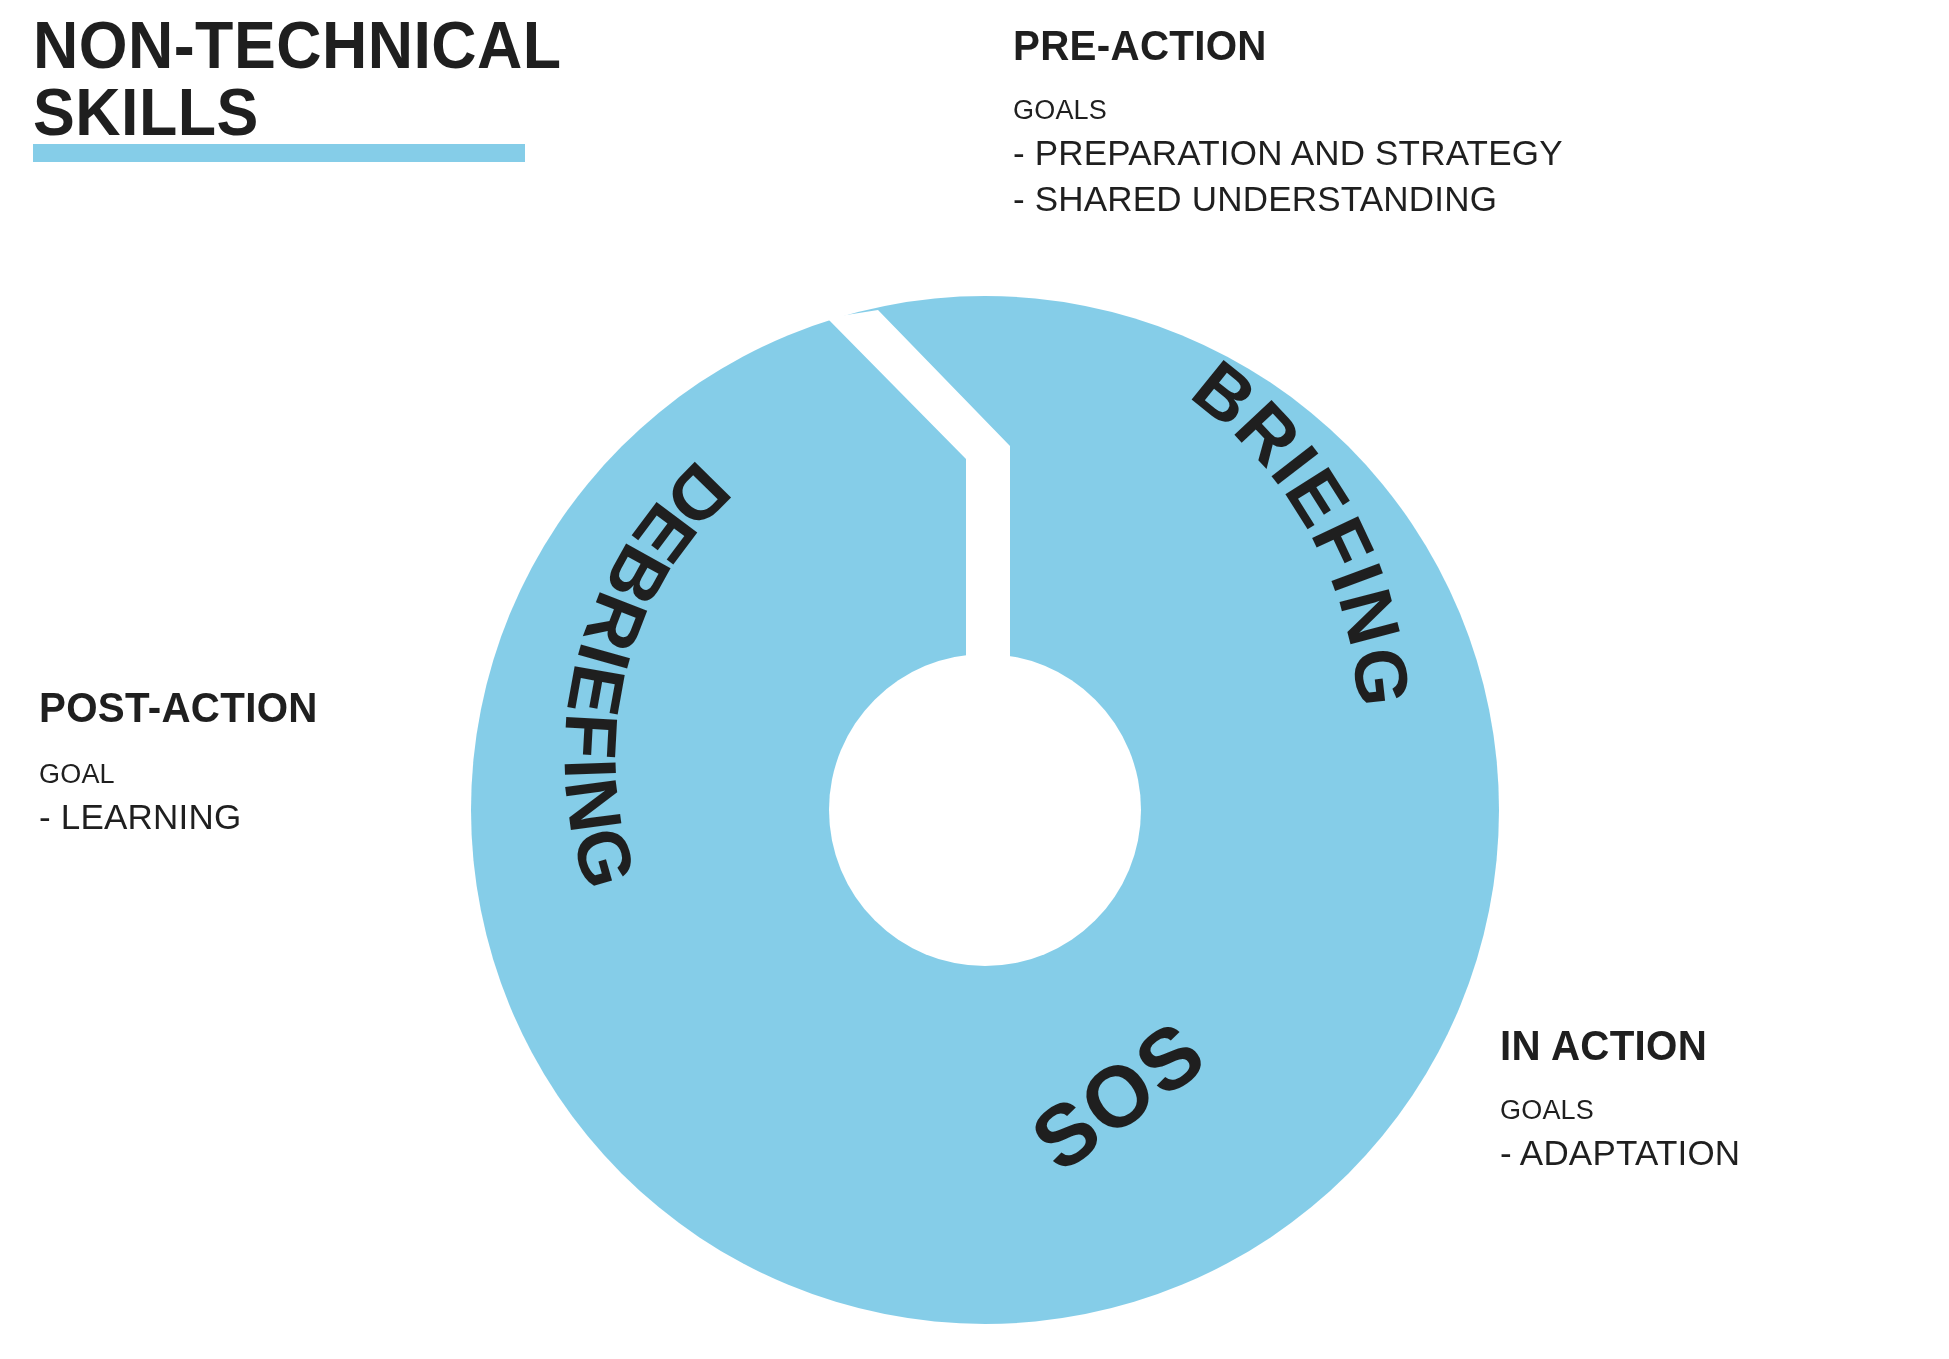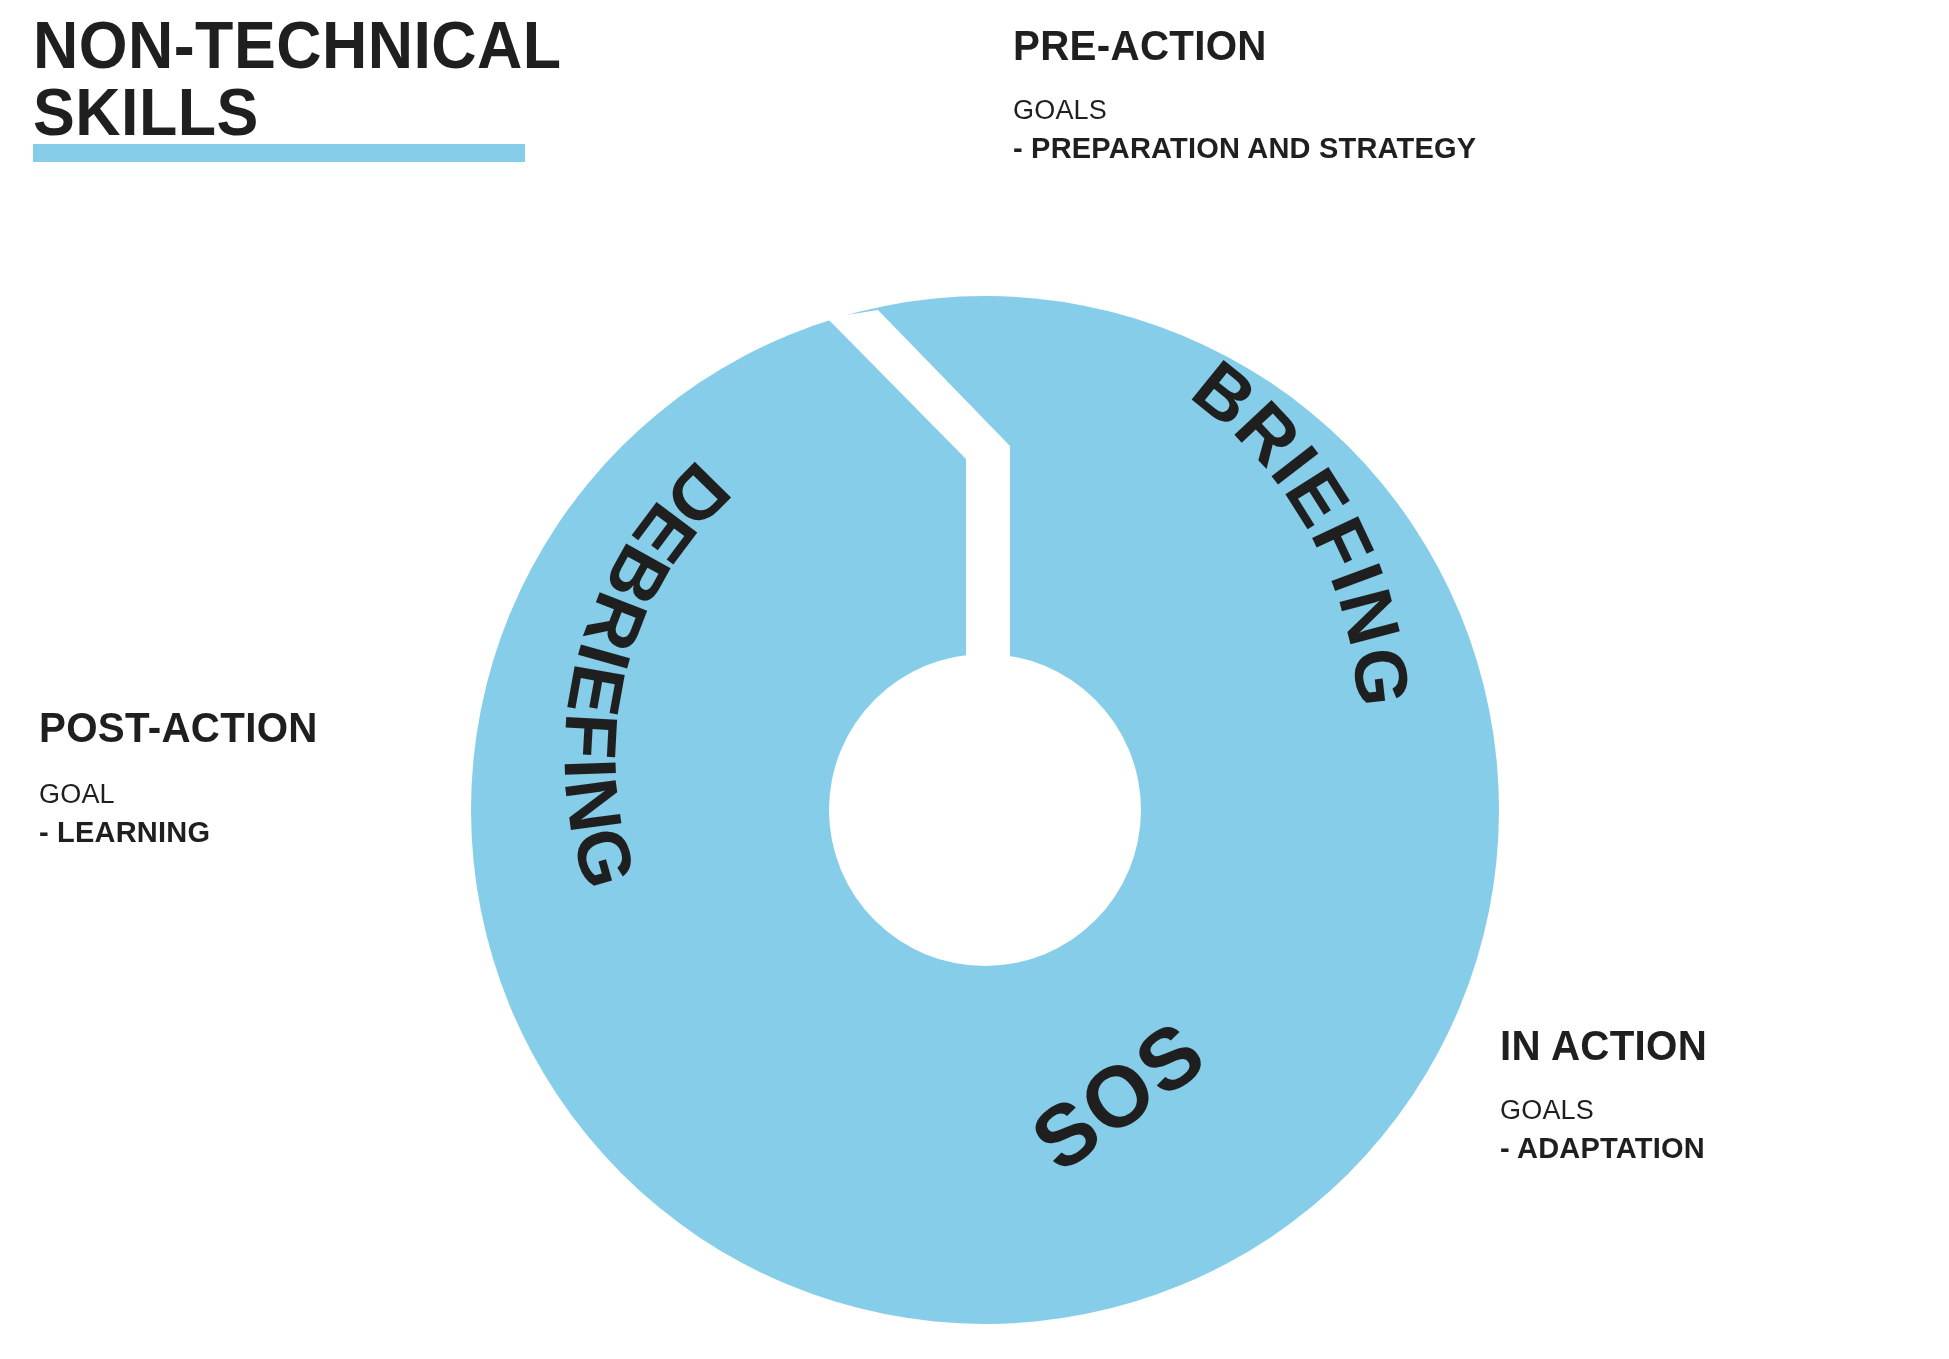--- a/index.html
+++ b/index.html
@@ -70,30 +70,30 @@
     line-height: 1.25;
     margin: 0 0 2px 0;
     text-transform: uppercase;
   }
   .annot-list {
     list-style: none;
     margin: 0;
     padding: 0;
   }
   .annot-list li {
-    font-size: 29px;
-    font-weight: 700;
+    font-size: 35px;
+    font-weight: 400;
     letter-spacing: 0.2px;
     line-height: 1.31;
     text-transform: uppercase;
     white-space: pre-line;
   }
 
   #annot-pre-action { left: 1013px; top: 24px; }
-  #annot-post-action { left: 39px; top: 706px; }
+  #annot-post-action { left: 39px; top: 686px; }
   #annot-in-action { left: 1500px; top: 1024px; }
 
   #annot-pre-action .annot-heading { margin-bottom: 26px; }
   #annot-post-action .annot-heading { margin-bottom: 28px; }
   #annot-in-action .annot-heading { margin-bottom: 26px; }
 
   
   #donut-chart {
     position: absolute;
     left: 0;
@@ -159,20 +159,21 @@
     </text>
 
     <text class="flat-label" x="1060" y="1175" transform="rotate(-36 1060 1175)">SOS</text>
   </svg>
 
   <div class="annot" id="annot-pre-action">
     <div class="annot-heading">PRE-ACTION</div>
     <div class="annot-sub">GOALS</div>
     <ul class="annot-list">
       <li>- PREPARATION AND STRATEGY</li>
+      <li>- SHARED UNDERSTANDING</li>
     </ul>
   </div>
 
   <div class="annot" id="annot-post-action">
     <div class="annot-heading">POST-ACTION</div>
     <div class="annot-sub">GOAL</div>
     <ul class="annot-list">
       <li>- LEARNING</li>
     </ul>
   </div>

